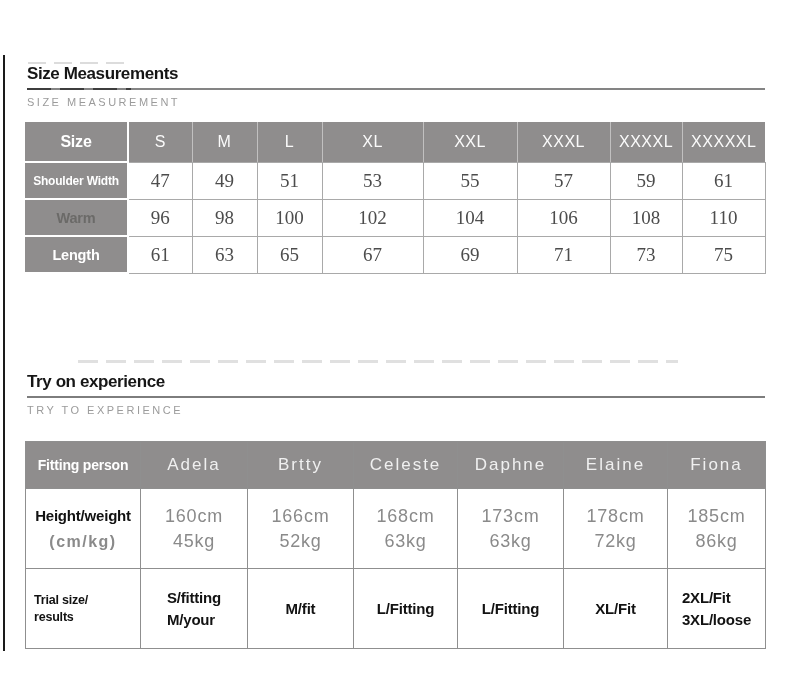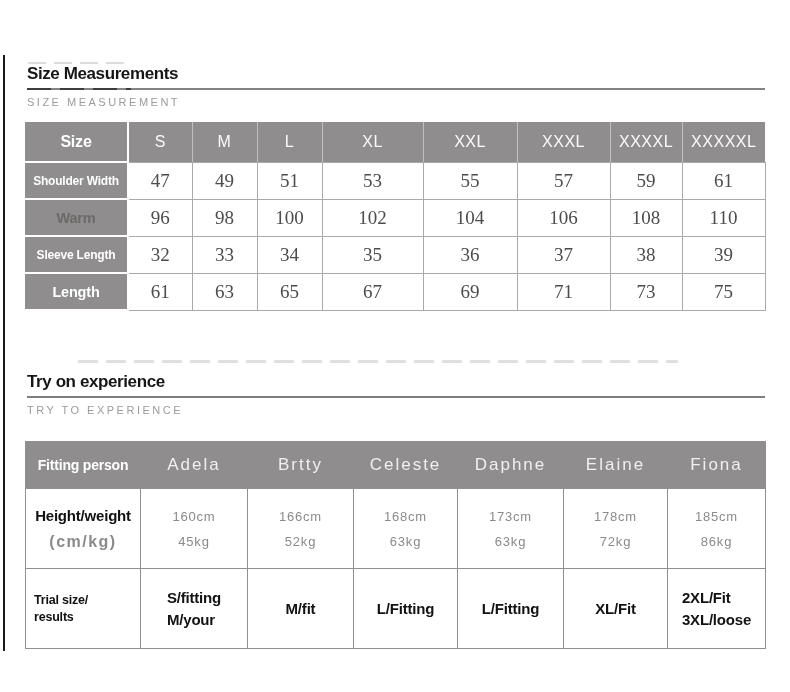--- a/index.html
+++ b/index.html
@@ -107,21 +107,21 @@
   }
   .t2-col {
     background: var(--header-gray, #8f8d8d); color: #f0f0f0;
     font-size: 17px; font-weight: 400; letter-spacing: 2px; text-align: center;
   }
   .t2-label-hw { background: #ffffff; text-align: center; line-height: 26px; }
   .t2-label-hw .l1 { font-weight: 700; color: #121212; font-size: 15px; letter-spacing: -0.2px; }
   .t2-label-hw .l2 { font-weight: 700; color: var(--muted-text, #8a8a8a); font-size: 16px; letter-spacing: 1.5px; }
   .t2-hw-val {
     background: #ffffff; color: var(--muted-text, #8a8a8a);
-    font-size: 13px; letter-spacing: 0.8px; text-align: center; line-height: 25px;
+    font-size: 18px; letter-spacing: 0.8px; text-align: center; line-height: 25px;
   }
   .t2-label-trial {
     background: #ffffff; text-align: left; padding-left: 8px;
     font-weight: 700; font-size: 12.5px; color: #121212; line-height: 17px;
     letter-spacing: -0.2px;
   }
   .t2-trial-val {
     background: #ffffff; color: #121212; font-weight: 700;
     font-size: 15px; text-align: center; line-height: 22px; letter-spacing: -0.2px;
   }
@@ -181,31 +181,20 @@
           <td class="t1-data">96</td>
           <td class="t1-data">98</td>
           <td class="t1-data">100</td>
           <td class="t1-data">102</td>
           <td class="t1-data">104</td>
           <td class="t1-data">106</td>
           <td class="t1-data">108</td>
           <td class="t1-data">110</td>
         </tr>
         <tr>
-          <th class="t1-rowlabel t1-r2">Sleeve Length</th>
-          <td class="t1-data">32</td>
-          <td class="t1-data">33</td>
-          <td class="t1-data">34</td>
-          <td class="t1-data">35</td>
-          <td class="t1-data">36</td>
-          <td class="t1-data">37</td>
-          <td class="t1-data">38</td>
-          <td class="t1-data">39</td>
-        </tr>
-        <tr>
           <th class="t1-rowlabel t1-r3">Length</th>
           <td class="t1-data">61</td>
           <td class="t1-data">63</td>
           <td class="t1-data">65</td>
           <td class="t1-data">67</td>
           <td class="t1-data">69</td>
           <td class="t1-data">71</td>
           <td class="t1-data">73</td>
           <td class="t1-data">75</td>
         </tr>

